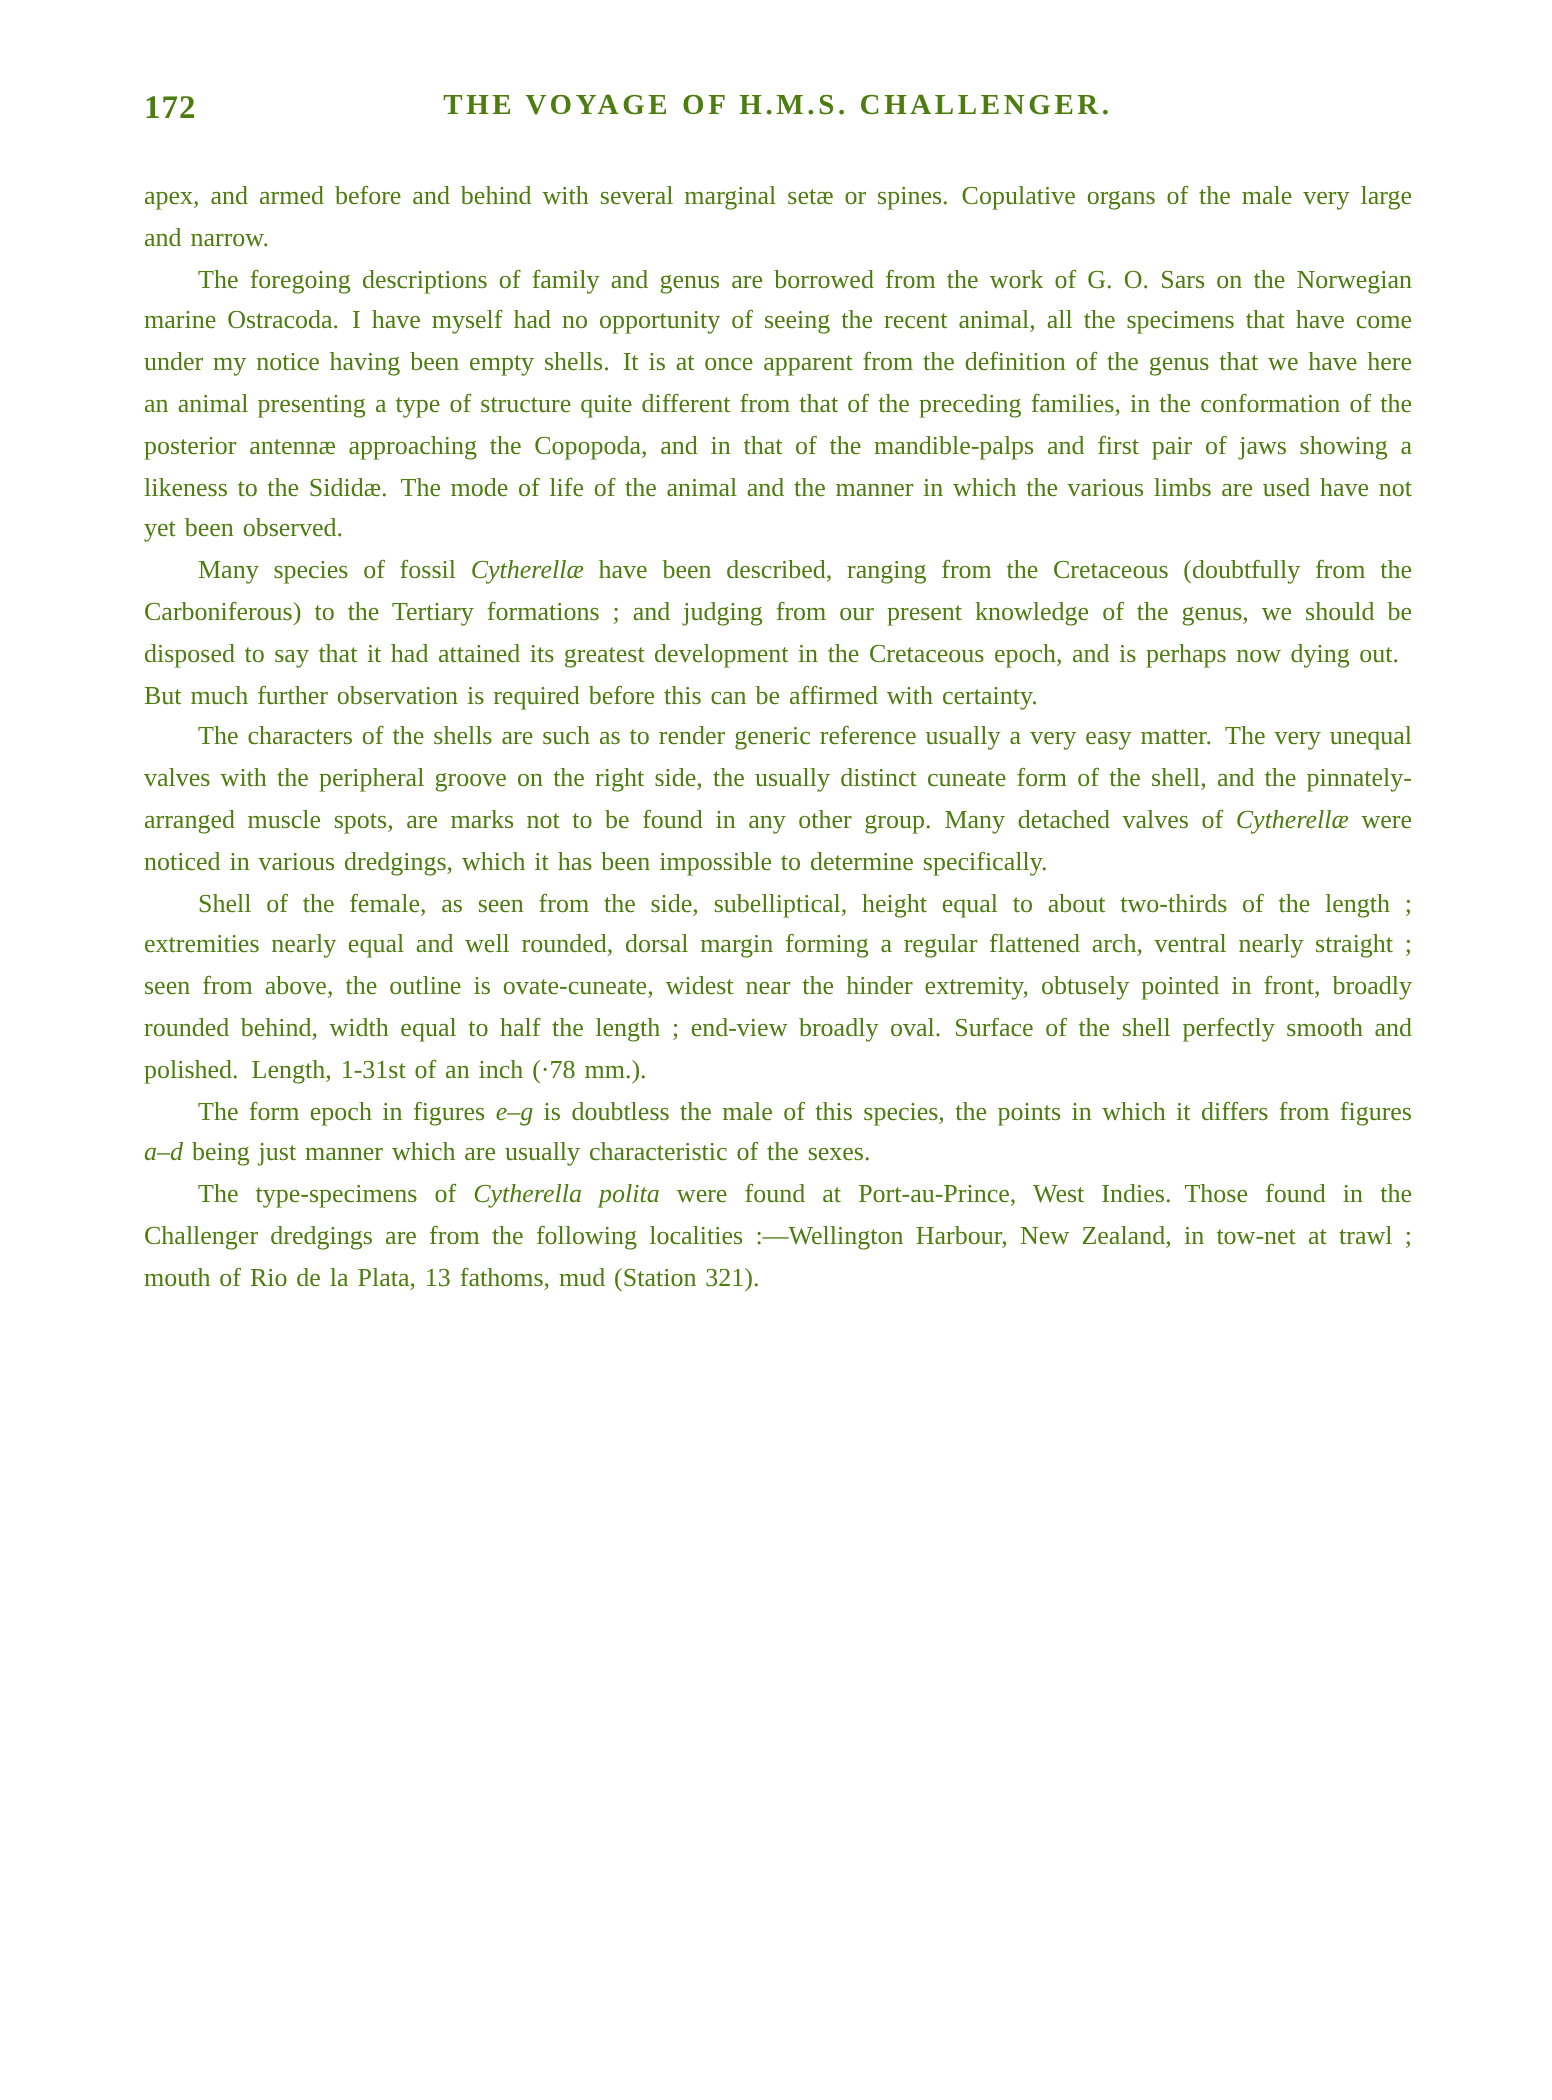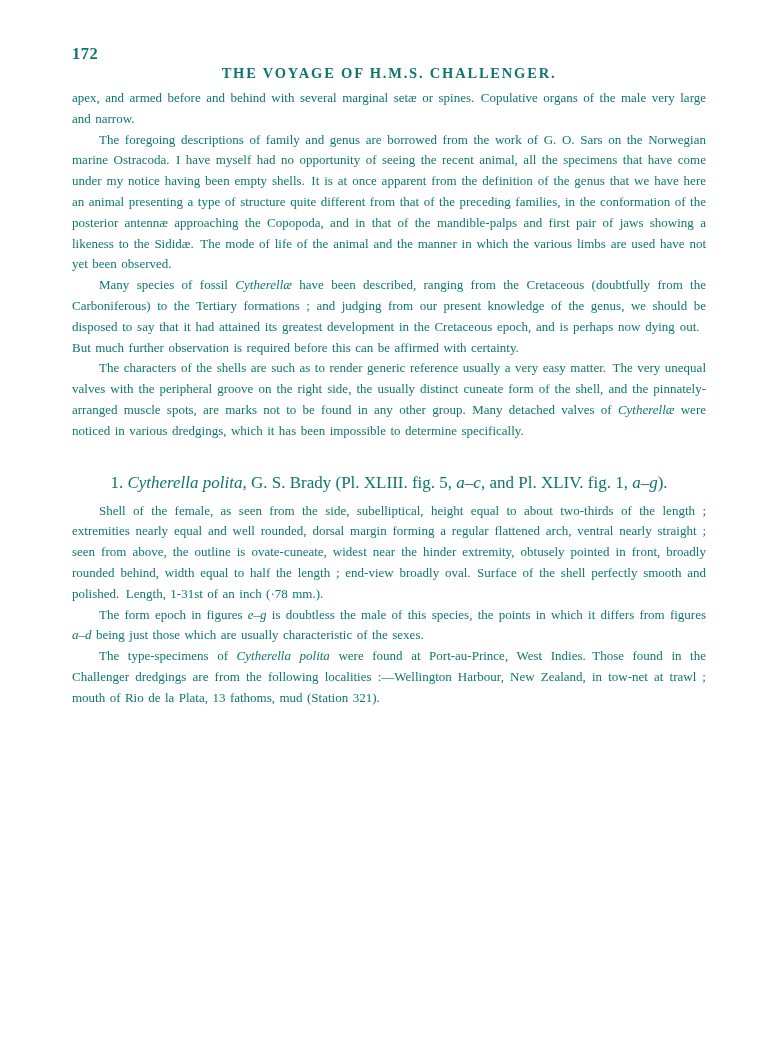--- a/index.html
+++ b/index.html
@@ -2,21 +2,21 @@
 <html><head>
 <meta charset="utf-8">
 <style>
   html, body { margin: 0; padding: 0; background: #ffffff; }
   .page {
     position: relative;
     width: 776px;
     height: 1050px;
     box-sizing: border-box;
     background: #ffffff;
-    color: #0f766e;
+    color: #4d7c0f;
     font-family: "Liberation Serif", serif;
     padding: 44px 70px 0 72px;
     overflow: hidden;
   }
   .header {
     position: relative;
     height: 19px;
   }
   .page-number {
     position: absolute;
@@ -29,21 +29,20 @@
   .running-title {
     position: absolute;
     left: 0;
     right: 0;
     top: 1px;
     text-align: center;
     font-size: 14.5px;
     font-weight: bold;
     letter-spacing: 1.8px;
     white-space: nowrap;
-    margin-top: 20px;
   }
   main { margin-top: 25px; }
   .para {
     margin: 0;
     font-size: 13px;
     line-height: 20.8px;
     text-align: justify;
     text-indent: 27px;
     word-spacing: 1.2px;
   }
@@ -71,18 +70,17 @@
 <div class="page">
   <header class="header">
     <span class="page-number">172</span>
     <span class="running-title">THE VOYAGE OF H.M.S. CHALLENGER.</span>
   </header>
   <main>
     <p class="para no-indent"><span>apex, and armed before and behind with several marginal setæ or spines. Copulative organs of the male very large and narrow.</span></p>
     <p class="para"><span>The foregoing descriptions of family and genus are borrowed from the work of G. O. Sars on the Norwegian marine Ostracoda. I have myself had no opportunity of seeing the recent animal, all the specimens that have come under my notice having been empty shells. It is at once apparent from the definition of the genus that we have here an animal presenting a type of structure quite different from that of the preceding families, in the conformation of the posterior antennæ approaching the Copopoda, and in that of the mandible-palps and first pair of jaws showing a likeness to the Sididæ. The mode of life of the animal and the manner in which the various limbs are used have not yet been observed.</span></p>
     <p class="para"><span>Many species of fossil </span><i>Cytherellæ</i><span> have been described, ranging from the Cretaceous (doubtfully from the Carboniferous) to the Tertiary formations ; and judging from our present knowledge of the genus, we should be disposed to say that it had attained its greatest development in the Cretaceous epoch, and is perhaps now dying out. But much further observation is required before this can be affirmed with certainty.</span></p>
     <p class="para"><span>The characters of the shells are such as to render generic reference usually a very easy matter. The very unequal valves with the peripheral groove on the right side, the usually distinct cuneate form of the shell, and the pinnately-arranged muscle spots, are marks not to be found in any other group. Many detached valves of </span><i>Cytherellæ</i><span> were noticed in various dredgings, which it has been impossible to determine specifically.</span></p>
-    <h2 class="heading"><span>1. </span><i>Cytherella polita</i><span>, G. S. Brady (Pl. XLIII. fig. 5, </span><i>a–c</i><span>, and Pl. XLIV. fig. 1, </span><i>a–g</i><span>).</span></h2>
     <p class="para"><span>Shell of the female, as seen from the side, subelliptical, height equal to about two-thirds of the length ; extremities nearly equal and well rounded, dorsal margin forming a regular flattened arch, ventral nearly straight ; seen from above, the outline is ovate-cuneate, widest near the hinder extremity, obtusely pointed in front, broadly rounded behind, width equal to half the length ; end-view broadly oval. Surface of the shell perfectly smooth and polished. Length, 1-31st of an inch (·78 mm.).</span></p>
-    <p class="para"><span>The form epoch in figures </span><i>e–g</i><span> is doubtless the male of this species, the points in which it differs from figures </span><i>a–d</i><span> being just those which are usually characteristic of the sexes.</span></p>
+    <p class="para"><span>The form epoch in figures </span><i>e–g</i><span> is doubtless the male of this species, the points in which it differs from figures </span><i>a–d</i><span> being just manner which are usually characteristic of the sexes.</span></p>
     <p class="para"><span>The type-specimens of </span><i>Cytherella polita</i><span> were found at Port-au-Prince, West Indies. Those found in the Challenger dredgings are from the following localities :—Wellington Harbour, New Zealand, in tow-net at trawl ; mouth of Rio de la Plata, 13 fathoms, mud (Station 321).</span></p>
   </main>
 </div>
 
 </body></html>

